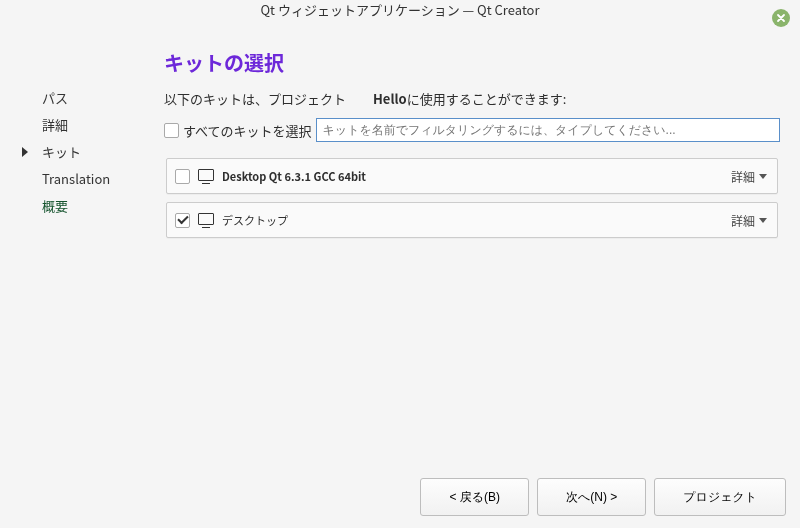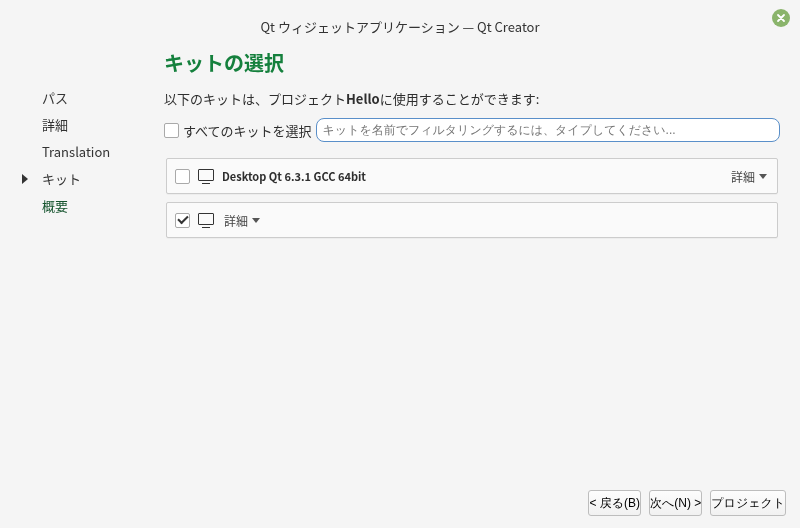--- a/index.html
+++ b/index.html
@@ -17,21 +17,21 @@
     width: 800px;
     height: 528px;
     background: #f5f5f5;
     display: flex;
     flex-direction: column;
     box-shadow: 0 0 0 1px rgba(0,0,0,0.05);
   }
   .titlebar {
     height: 36px;
     display: flex;
-    align-items: flex-end;
+    align-items: flex-start;
     justify-content: center;
     position: relative;
     color: #333;
     font-size: 13px;
   }
   .titlebar .close {
     position: absolute;
     right: 10px;
     top: 50%;
     transform: translateY(-50%);
@@ -79,27 +79,27 @@
   .main {
     flex: 1;
     padding: 12px 20px 0 4px;
     display: flex;
     flex-direction: column;
   }
   h2.page-title {
     margin: 0 0 12px 0;
     font-size: 20px;
     font-weight: bold;
-    color: #15803d;
+    color: #6d28d9;
   }
   .subtitle {
     font-size: 13px;
     margin: 0 0 10px 0;
   }
-  .subtitle b { font-weight: bold; }
+  .subtitle b { font-weight: bold; margin-left: 27px; }
   .filter-row {
     display: flex;
     align-items: center;
     gap: 4px;
     margin-bottom: 14px;
   }
   .checkbox {
     width: 15px; height: 15px;
     border: 1px solid #a9a9a9;
     border-radius: 2px;
@@ -115,21 +115,21 @@
     width: 4px;
     height: 8px;
     border-right: 2px solid #333;
     border-bottom: 2px solid #333;
     transform: rotate(45deg) translate(-1px, -1px);
   }
   .filter-input {
     flex: 1;
     height: 24px;
     border: 1px solid #5a8fc9;
-    border-radius: 8px;
+    border-radius: 0;
     padding: 4px 6px;
     font-size: 12px;
     color: #999;
     background: #fff;
     outline: none;
   }
   .kit-list {
     flex: 1;
     display: flex;
     flex-direction: column;
@@ -185,22 +185,22 @@
     border-top: 5px solid #555;
     margin-left: 2px;
   }
   .button-row {
     display: flex;
     justify-content: flex-end;
     gap: 8px;
     padding: 10px 14px 12px 0;
   }
   .btn {
-    height: 26px;
-    padding: 0 0;
+    height: 38px;
+    padding: 0 28px;
     border: 1px solid #bdbdbd;
     background: linear-gradient(#fdfdfd,#f1f1f1);
     border-radius: 3px;
     font-size: 12px;
     cursor: pointer;
     display: inline-flex;
     align-items: center;
   }
   .sub-pre, .sub-post { white-space: pre; }
 </style>
@@ -216,22 +216,22 @@
         <path d="M2 2 L8 8 M8 2 L2 8" stroke="#fff" stroke-width="1.8" stroke-linecap="round"></path>
       </svg>
     </div>
   </div>
 
   <div class="content-row">
 
     <div class="sidebar">
       <div class="step"><span>パス</span></div>
       <div class="step"><span>詳細</span></div>
+      <div class="step active"><span>キット</span></div>
       <div class="step"><span>Translation</span></div>
-      <div class="step active"><span>キット</span></div>
       <div class="step disabled"><span>概要</span></div>
     </div>
 
     <div class="main">
       <h2 class="page-title">キットの選択</h2>
       <p class="subtitle">
         <span class="sub-pre">以下のキットは、プロジェクト</span><b>Hello</b><span class="sub-post">に使用することができます:</span>
       </p>
 
       <div class="filter-row">
@@ -248,20 +248,21 @@
           <span class="kit-name bold">Desktop Qt 6.3.1 GCC 64bit</span>
           <span class="detail-btn">
             <span>詳細</span>
             <span class="chev"></span>
           </span>
         </div>
 
         <div class="kit-item">
           <span class="checkbox checked"></span>
           <span class="monitor-icon"></span>
+          <span class="kit-name">デスクトップ</span>
           <span class="detail-btn">
             <span>詳細</span>
             <span class="chev"></span>
           </span>
         </div>
 
       </div>
     </div>
   </div>
 

